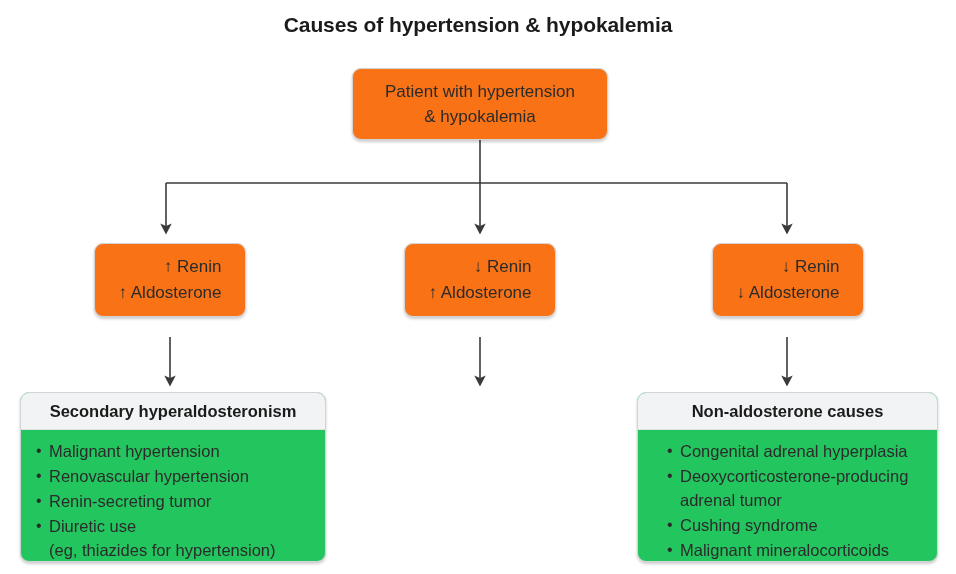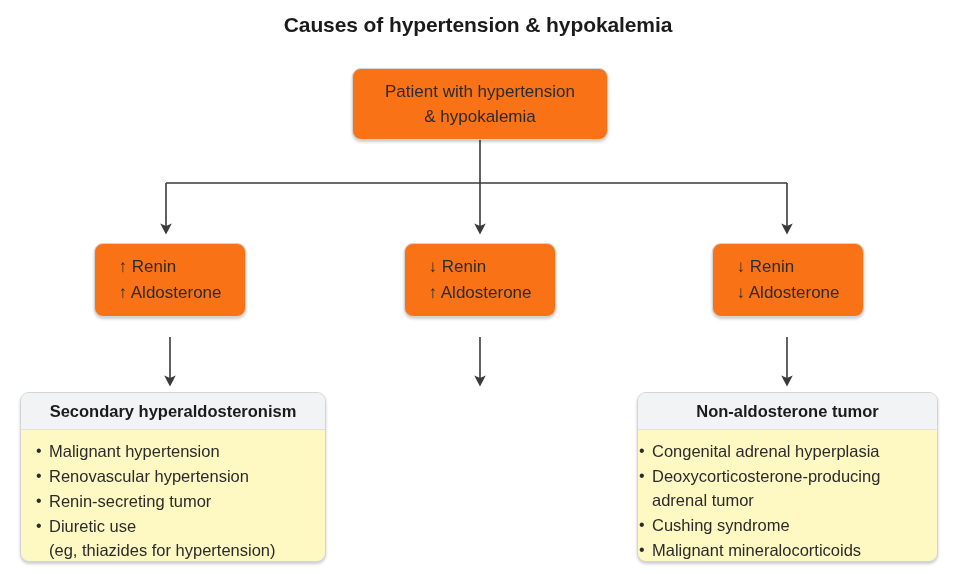--- a/index.html
+++ b/index.html
@@ -75,29 +75,29 @@
   
   .renin-node {
     width: 152px;
     height: 74px;
     top: 243px;
   }
   #node-renin-high-aldo-high { left: 94px; }
   #node-renin-low-aldo-high  { left: 404px; }
   #node-renin-low-aldo-low   { left: 712px; }
   .renin-node .node-text {
-    text-align: left;
+    text-align: right;
     line-height: 26px;
   }
 
   
   .card {
     position: absolute;
     box-sizing: border-box;
-    background: #fef9c3;
+    background: #22c55e;
     border: 1px solid #d2d4d7;
     border-radius: 9px;
     box-shadow: 0 2px 3px rgba(0,0,0,0.20);
     overflow: hidden;
     z-index: 2;
   }
   .card-header {
     background: #f1f3f5;
     border-bottom: 1px solid #dfe1e4;
     font-size: 16.5px;
@@ -132,21 +132,21 @@
     top: 0;
     font-size: 16px;
     line-height: 24px;
     color: #2b2b2b;
   }
 
   #card-secondary { left: 20px;  top: 392px; width: 306px; height: 170px; }
   #card-primary   { left: 338px; top: 392px; width: 288px; height: 96px;  }
   #card-nonaldo   { left: 637px; top: 392px; width: 301px; height: 170px; }
 
-  #card-nonaldo .card-body { padding-left: 0; }
+  #card-nonaldo .card-body { padding-left: 28px; }
 </style>
 </head>
 <body>
 
 <div id="canvas">
 
   <div class="chart-title">Causes of hypertension &amp; hypokalemia</div>
 
   <svg id="connectors" viewBox="0 0 956 574" width="956" height="574">
     <defs>
@@ -212,21 +212,21 @@
         <li>Renovascular hypertension</li>
         <li>Renin-secreting tumor</li>
         <li>Diuretic use
 (eg, thiazides for hypertension)</li>
       </ul>
     </div>
   </div>
 
 
   <div class="card" id="card-nonaldo">
-    <div class="card-header">Non-aldosterone tumor</div>
+    <div class="card-header">Non-aldosterone causes</div>
     <div class="card-body">
       <ul>
         <li>Congenital adrenal hyperplasia</li>
         <li>Deoxycorticosterone-producing
 adrenal tumor</li>
         <li>Cushing syndrome</li>
         <li>Malignant mineralocorticoids</li>
       </ul>
     </div>
   </div>

